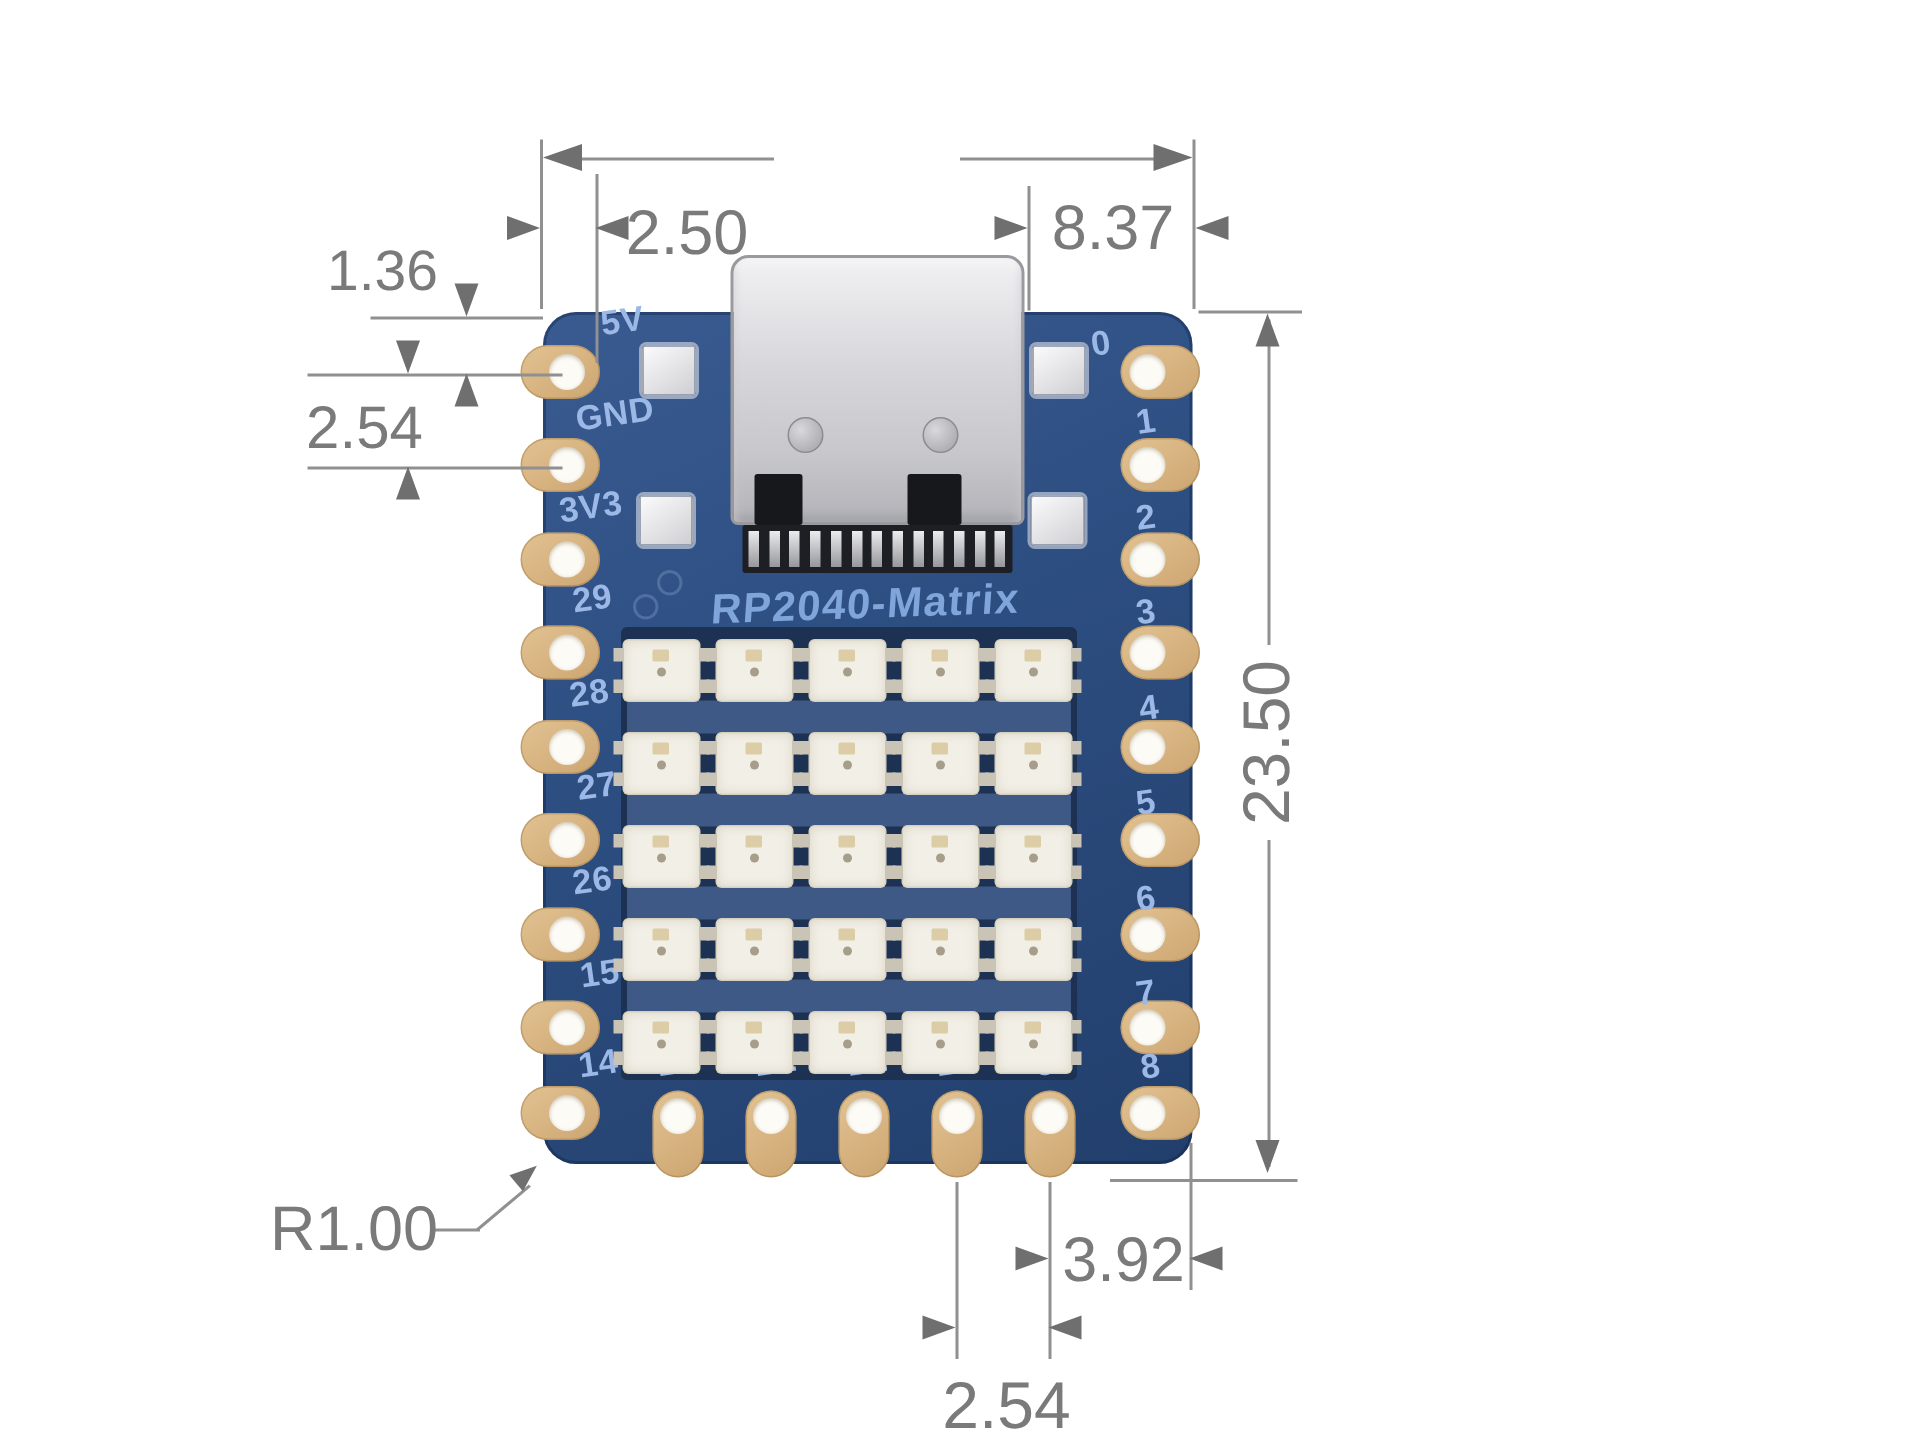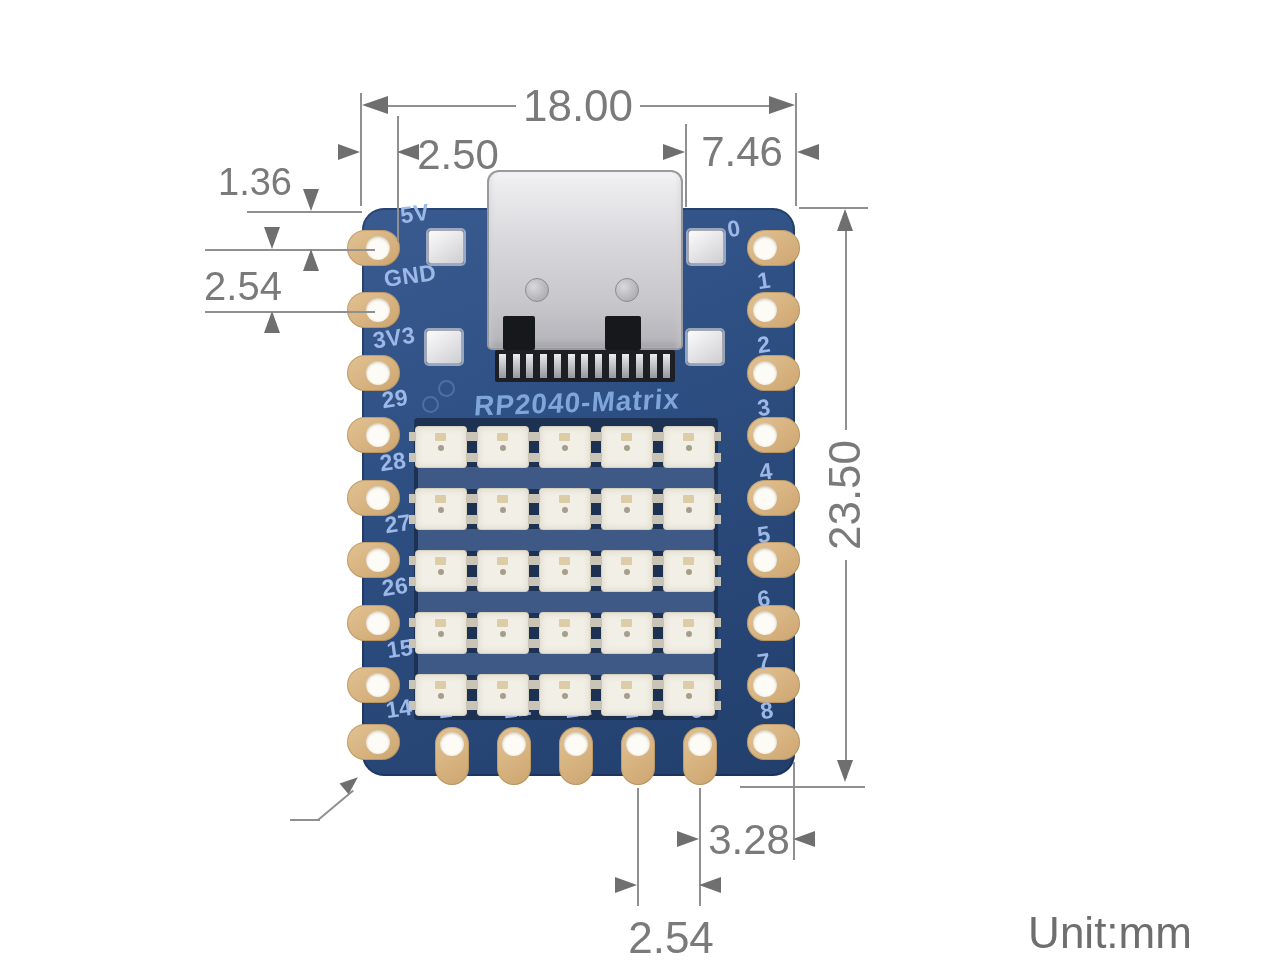--- a/index.html
+++ b/index.html
@@ -443,22 +443,21 @@
   <div class="arw ar-u" style="left:303px;top:249px;"></div>
   <div class="arw ar-d" style="left:264px;top:227px;"></div>
   <div class="arw ar-u" style="left:264px;top:311px;"></div>
   <div class="arw ar-u" style="left:837px;top:209px;"></div>
   <div class="arw ar-d" style="left:837px;top:760px;"></div>
   <div class="arw ar-r" style="left:677px;top:831px;"></div>
   <div class="arw ar-l" style="left:793px;top:831px;"></div>
   <div class="arw ar-r" style="left:615px;top:877px;"></div>
   <div class="arw ar-l" style="left:699px;top:877px;"></div>
 
-  <div class="dim-text fs44" style="left:578px;top:106px;">18.00</div>
   <div class="dim-text fs42" style="left:458px;top:155px;">2.50</div>
-  <div class="dim-text fs42" style="left:742px;top:152px;">7.46</div>
+  <div class="dim-text fs42" style="left:742px;top:152px;">8.37</div>
   <div class="dim-text fs38" style="left:255px;top:182px;">1.36</div>
   <div class="dim-text fs40" style="left:243px;top:286px;">2.54</div>
   <div class="dim-text fs44 rot" style="left:845px;top:495px;">23.50</div>
-  <div class="dim-text fs42" style="left:749px;top:840px;">3.28</div>
+  <div class="dim-text fs42" style="left:236px;top:819px;">R1.00</div>
+  <div class="dim-text fs42" style="left:749px;top:840px;">3.92</div>
   <div class="dim-text fs44" style="left:671px;top:938px;">2.54</div>
-  <div class="dim-text fs44" style="left:1110px;top:933px;color:#6e6e6e;">Unit:mm</div>
 </div>
 
 </body></html>

